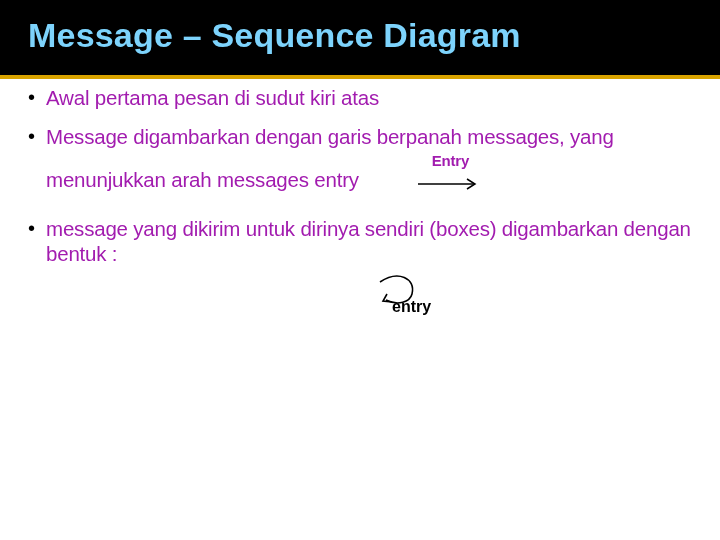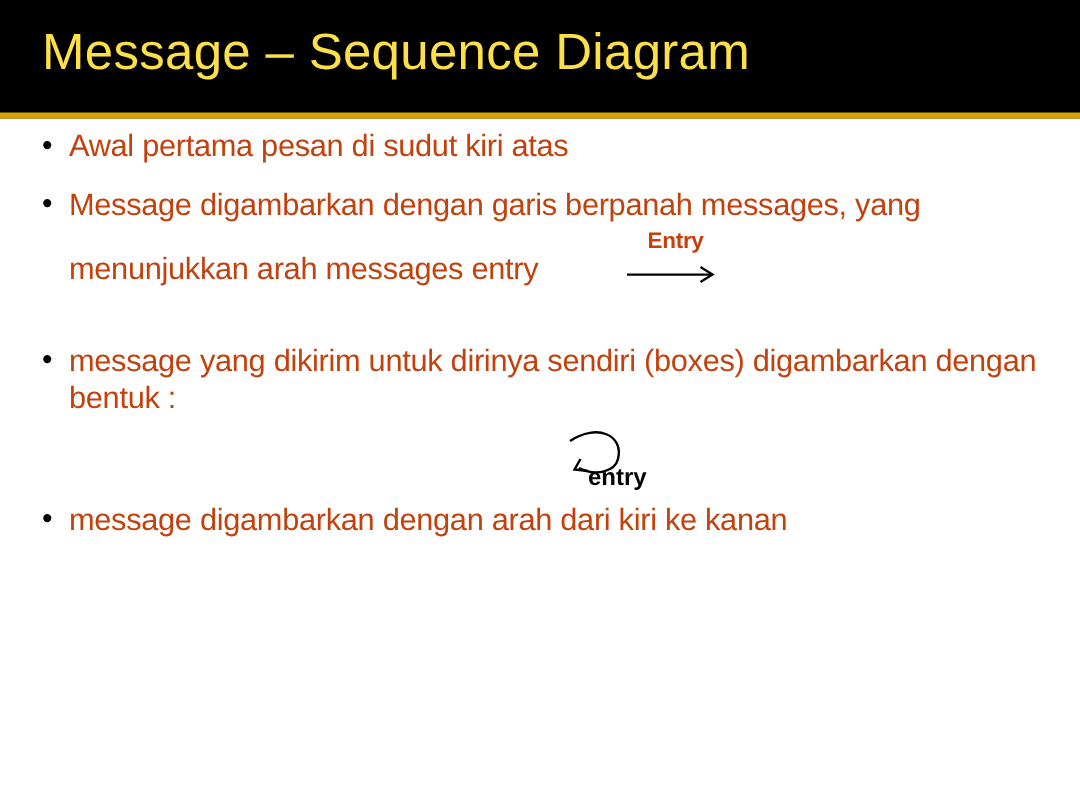--- a/index.html
+++ b/index.html
@@ -9,39 +9,39 @@
     font-family: "Segoe UI", "Calibri", Arial, sans-serif;
     color: #000;
     position: relative;
   }
   .title-bar {
     background: #000;
     padding: 16px 28px 20px 28px;
     border-bottom: 4px solid #d9a400;
   }
   .title-text {
-    color: #fde047;
+    color: #7dd3fc;
     font-size: 34px;
-    font-weight: 400;
+    font-weight: 700;
     letter-spacing: 0.2px;
     font-family: "Corbel", "Segoe UI", Arial, sans-serif;
   }
   .content {
     padding: 6px 24px 0 24px;
   }
   ul.bullets {
     list-style: none;
     padding-left: 22px;
   }
   ul.bullets > li {
     position: relative;
     font-size: 20.5px;
     line-height: 1.22;
     margin-bottom: 14px;
-    color: #c2410c;
+    color: #a21caf;
     font-family: "Verdana", "Tahoma", Arial, sans-serif;
     letter-spacing: -0.2px;
   }
   ul.bullets > li::before {
     content: "•";
     position: absolute;
     left: -18px;
     top: 0;
     color: #000;
     font-size: 20px;
@@ -102,31 +102,28 @@
       <span>Message digambarkan dengan garis berpanah messages, yang menunjukkan arah messages entry</span>
       <span class="straight-arrow-wrap">
         <span class="entry-label">Entry</span>
         <svg width="64" height="12">
           <line x1="0" y1="6" x2="56" y2="6" stroke="#000" stroke-width="1.5"></line>
           <polyline points="49,1 57,6 49,11" fill="none" stroke="#000" stroke-width="1.5"></polyline>
         </svg>
       </span>
     </li>
 
-    <li class="compact" style="margin-top:36px">
+    <li class="compact" style="margin-top:24px">
       <span>message yang dikirim untuk dirinya sendiri (boxes) digambarkan dengan bentuk :</span>
     </li>
 
     <div class="self-msg-area">
       <svg width="54" height="40">
         <path d="M 12 12 C 30 0, 48 8, 44 24 C 42 32, 30 36, 18 30" fill="none" stroke="#000" stroke-width="1.6"></path>
         <polyline points="19,24 15,31 24,32" fill="none" stroke="#000" stroke-width="1.6"></polyline>
       </svg>
       <span class="entry-text">entry</span>
     </div>
 
 
-    <li>
-      <span>message digambarkan dengan arah dari kiri ke kanan</span>
-    </li>
 
   </ul>
 </div>
 
 </body></html>

